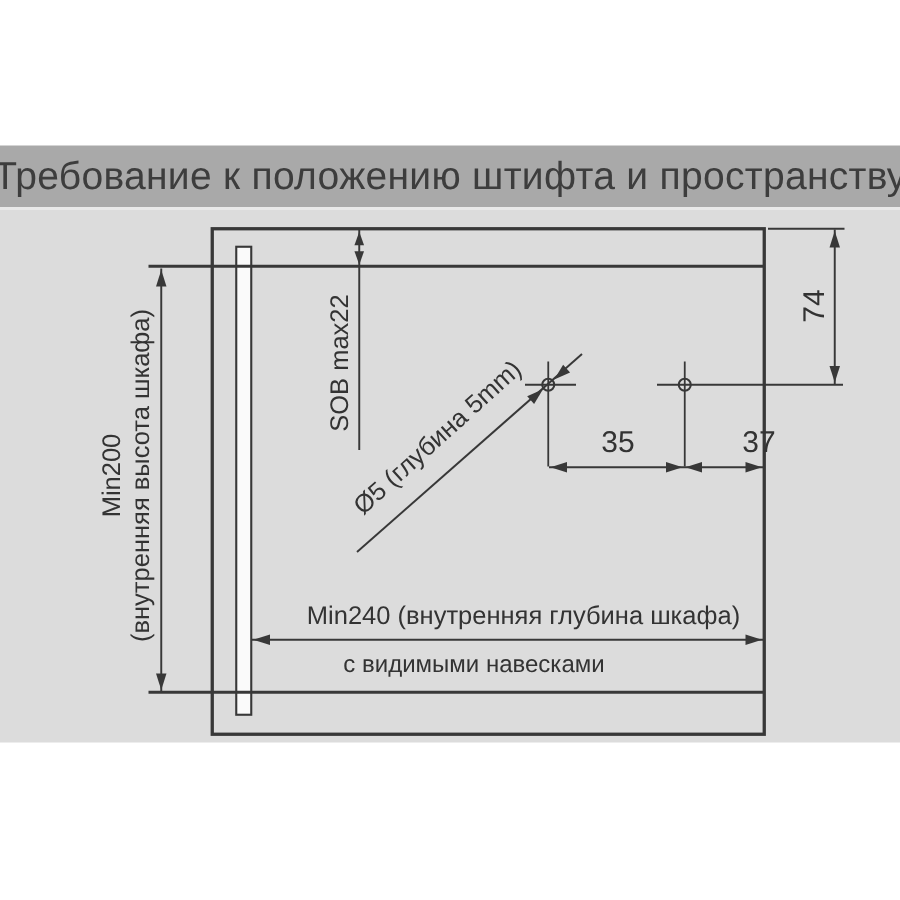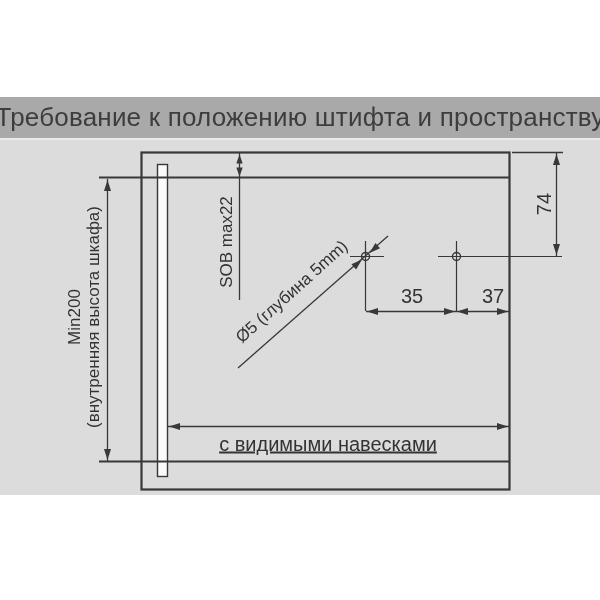--- a/index.html
+++ b/index.html
@@ -99,20 +99,21 @@
     <div>Min200</div>
     <div>(внутренняя высота шкафа)</div>
   </div>
 
   <div class="lbl dimtxt rot90" style="left:227px;top:242px;">SOB max22</div>
 
   <div class="lbl dimnum rot90" style="left:544px;top:204px;">74</div>
 
   <div class="lbl dimnum" style="left:412px;top:296px;">35</div>
 
-  <div class="lbl dimnum" style="left:493px;top:296px;text-align:center;">37</div>
+  <div class="lbl dimnum" style="left:506px;top:296px;text-align:center;">37</div>
 
   <div class="lbl dimtxt rot45" style="left:292px;top:292px;">Ø5 (глубина 5mm)</div>
 
+  <div class="lbl dimtxt" style="left:349px;top:411px;">Min240 (внутренняя глубина шкафа)</div>
 
-  <div class="lbl" style="left:328px;top:444px;font-size:20px;text-decoration:underline;">с видимыми навесками</div>
+  <div class="lbl" style="left:316px;top:444px;font-size:16px;">с видимыми навесками</div>
 
 </div>
 
 </body></html>

